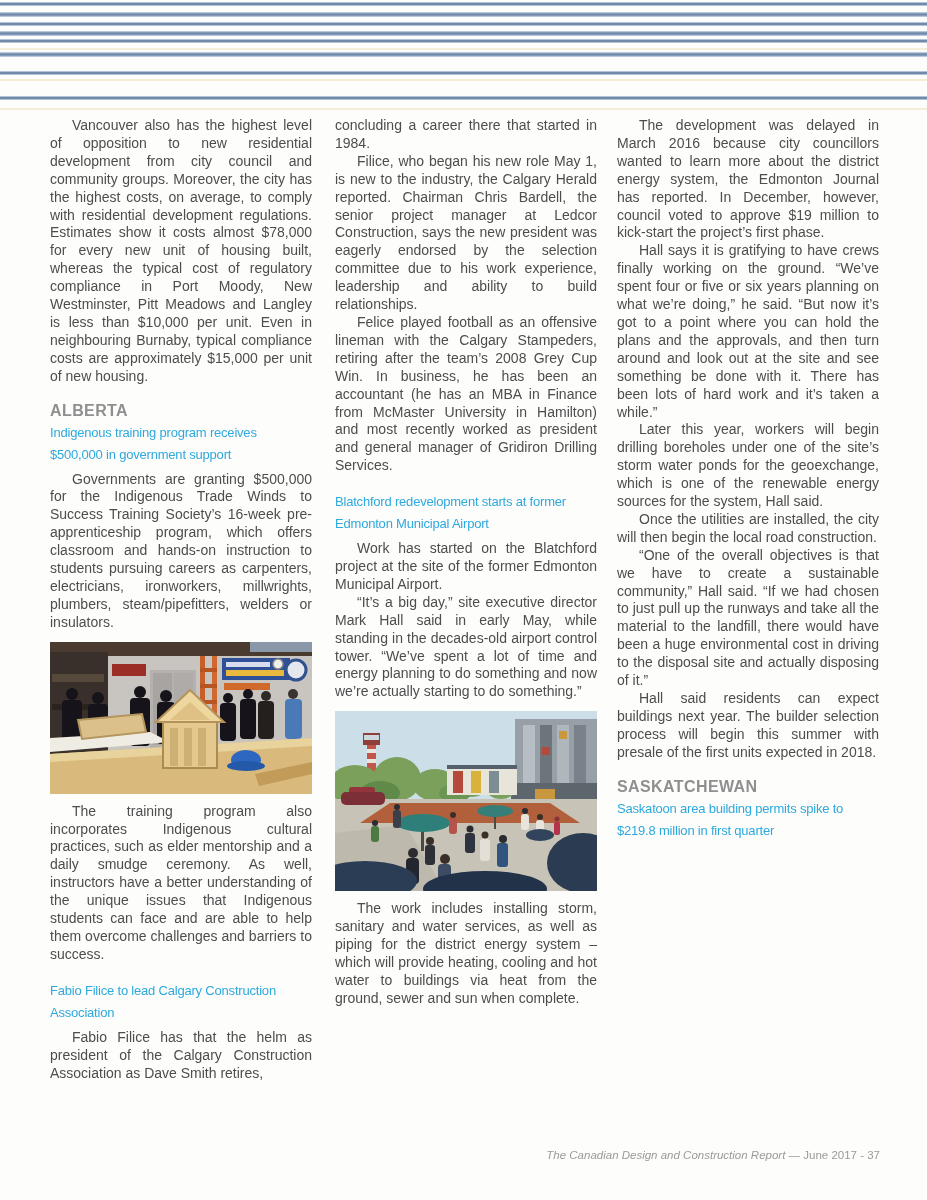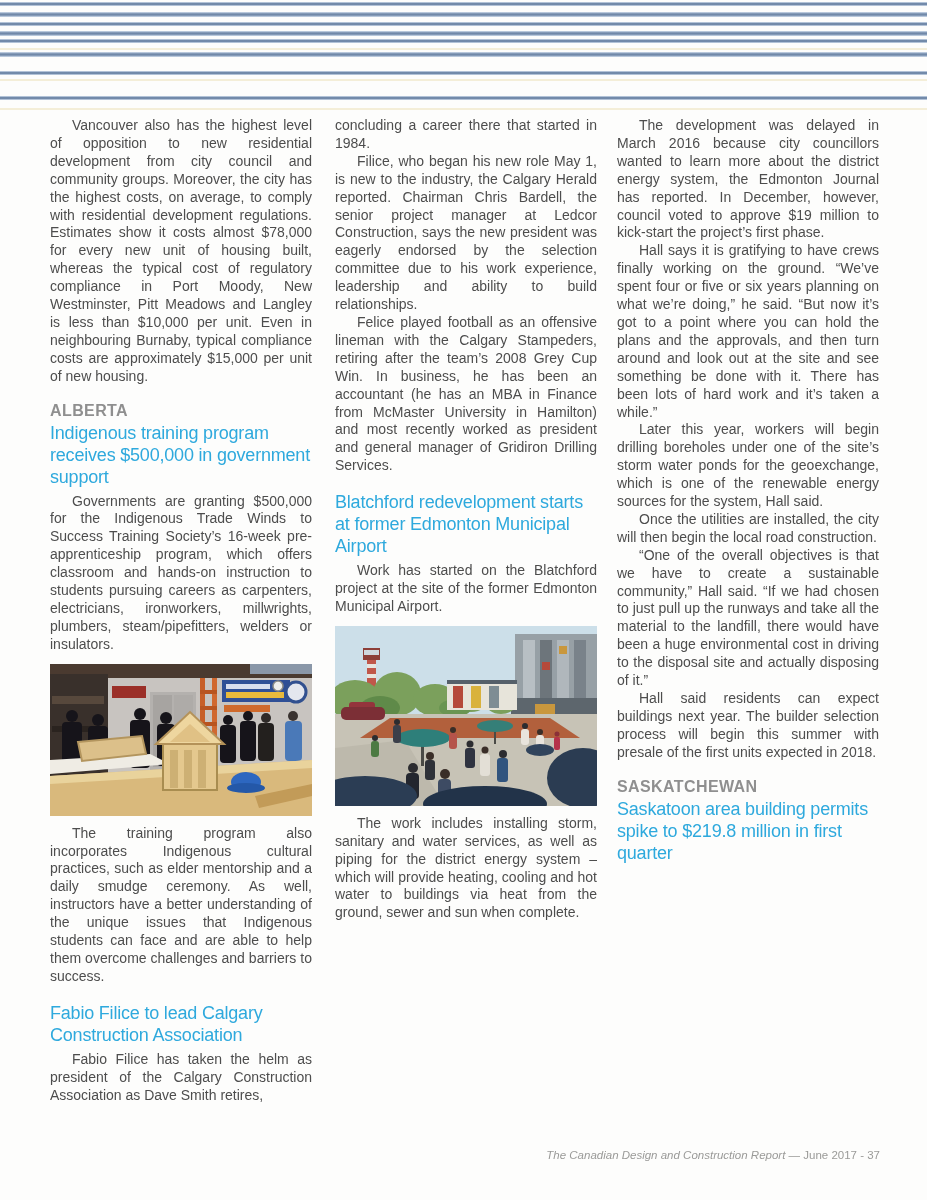--- a/index.html
+++ b/index.html
@@ -29,21 +29,21 @@
   .col-3 { left:617px; }
   .col p { text-indent:22px; }
   .col p.noindent { text-indent:0; }
 
   .label {
     font-size:16px; font-weight:bold; color:#8f8f8f;
     letter-spacing:0.4px; text-align:left; text-indent:0;
     margin:16px 0 2px;
   }
   .headline {
-    font-size:18px; line-height:22px; font-weight:400; color:#2ea9dd;
+    font-size:13px; line-height:22px; font-weight:400; color:#2ea9dd;
     letter-spacing:-0.2px; text-align:left; text-indent:0;
     margin:2px 0 5px;
   }
   .headline.standalone { margin-top:16px; }
 
   figure.photo { display:block; margin:10px 0 9px; }
   figure.photo svg { display:block; }
 
   .footer {
     position:absolute; top:1149px; right:47px;
@@ -144,29 +144,30 @@
         <g>
           <ellipse cx="196" cy="118" rx="15" ry="10" fill="#2d67c0"></ellipse>
           <ellipse cx="196" cy="124" rx="19" ry="5" fill="#2458a8"></ellipse>
         </g>
         <polygon points="205,132 262,120 262,132 209,144" fill="#c29b58"></polygon>
       </svg>
     </figure>
 
     <p>The training program also incorporates Indigenous cultural practices, such as elder mentorship and a daily smudge ceremony. As well, instructors have a better understanding of the unique issues that Indigenous students can face and are able to help them overcome challenges and barriers to success.</p>
     <h2 class="headline standalone">Fabio Filice to lead Calgary Construction Association</h2>
-    <p>Fabio Filice has taken the helm as president of the Calgary Construction Association as Dave Smith retires,</p>
+    <p>Fabio Filice has that the helm as president of the Calgary Construction Association as Dave Smith retires,</p>
   </div>
 
   <div class="col col-2">
     <p class="noindent">concluding a career there that started in 1984.</p>
     <p>Filice, who began his new role May 1, is new to the industry, the Calgary Herald reported. Chairman Chris Bardell, the senior project manager at Ledcor Construction, says the new president was eagerly endorsed by the selection committee due to his work experience, leadership and ability to build relationships.</p>
     <p>Felice played football as an offensive lineman with the Calgary Stampeders, retiring after the team’s 2008 Grey Cup Win. In business, he has been an accountant (he has an MBA in Finance from McMaster University in Hamilton) and most recently worked as president and general manager of Gridiron Drilling Services.</p>
     <h2 class="headline standalone">Blatchford redevelopment starts at former Edmonton Municipal Airport</h2>
     <p>Work has started on the Blatchford project at the site of the former Edmonton Municipal Airport.</p>
+    <p>“It’s a big day,” site executive director Mark Hall said in early May, while standing in the decades-old airport control tower. “We’ve spent a lot of time and energy planning to do something and now we’re actually starting to do something.”</p>
 
     <figure class="photo">
       <svg width="262" height="180" viewBox="0 0 262 180">
         <rect width="262" height="180" fill="#ccdfe9"></rect>
         <g>
           <rect x="180" y="8" width="82" height="92" fill="#97a0a6"></rect>
           <rect x="188" y="14" width="12" height="72" fill="#b8bfc4"></rect>
           <rect x="205" y="14" width="12" height="72" fill="#6d757b"></rect>
           <rect x="222" y="14" width="12" height="72" fill="#b0b7bc"></rect>
           <rect x="239" y="14" width="12" height="72" fill="#79828a"></rect>

